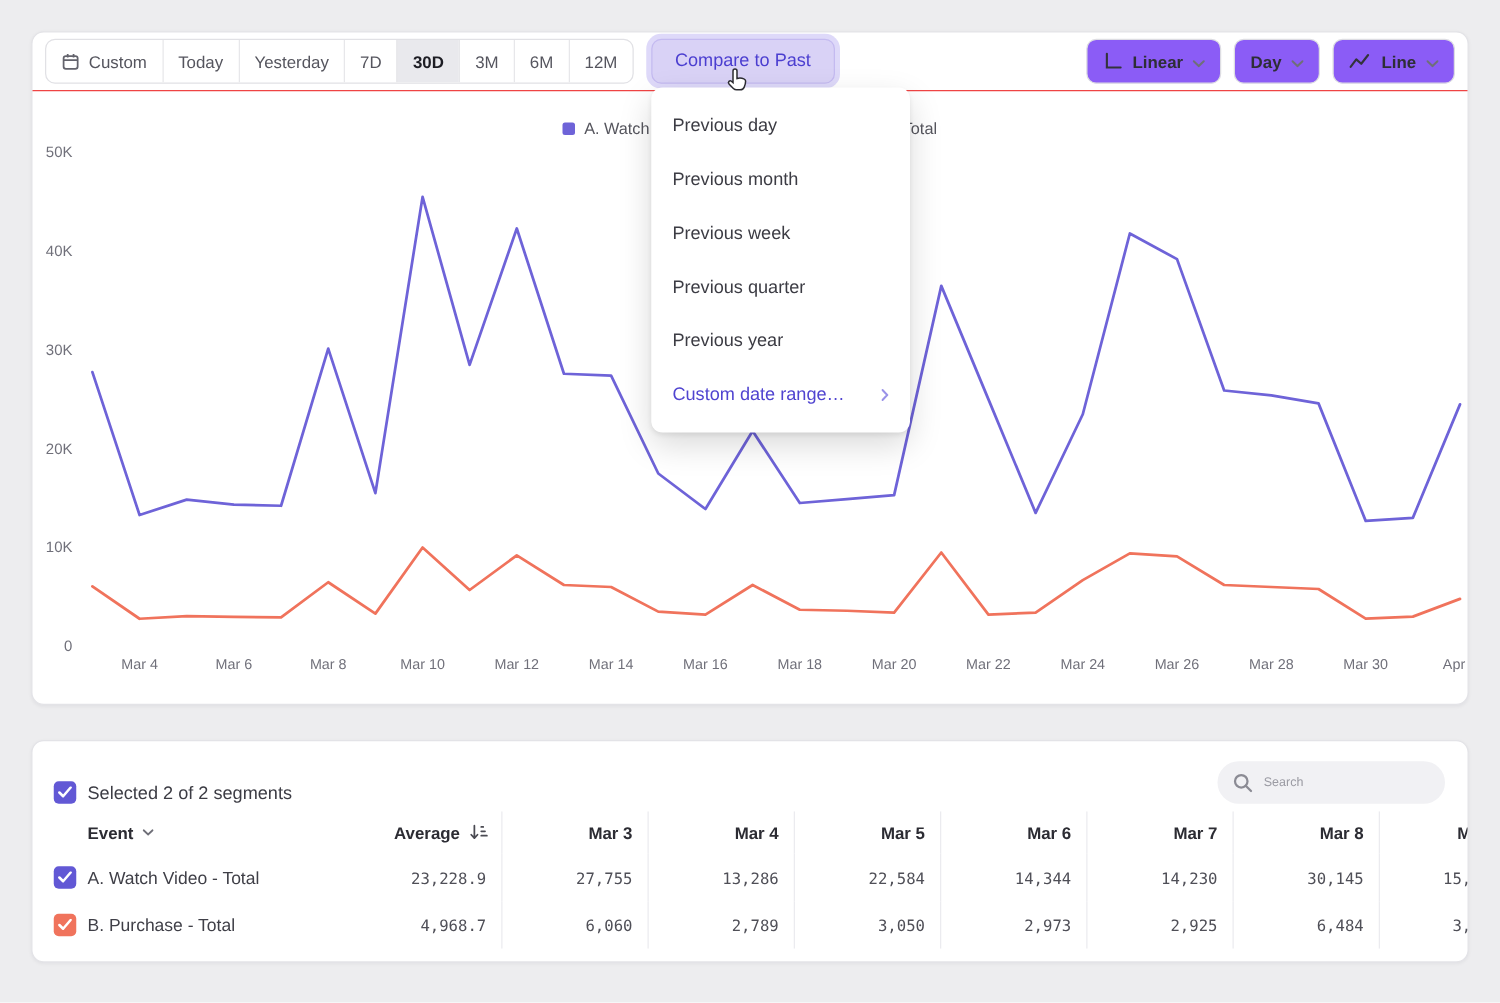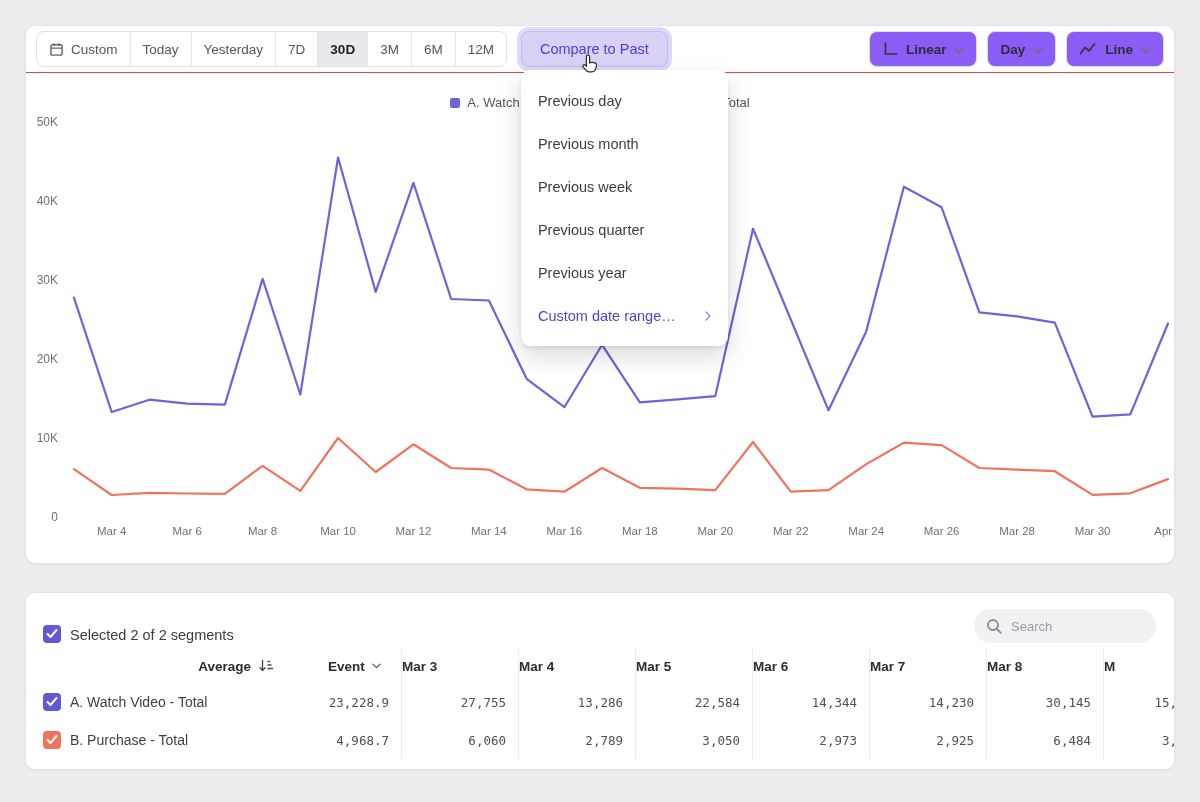--- a/index.html
+++ b/index.html
@@ -32,30 +32,30 @@
   .legend-swatch{width:10px;height:10px;border-radius:2px}
   svg.chart{position:absolute;left:0;top:0;width:100%;height:100%}
   .tick{font-size:12px;fill:#70707a;font-family:"Liberation Sans",sans-serif}
   .xtick{font-size:11.5px;fill:#70707a;font-family:"Liberation Sans",sans-serif}
 
   
   .table-card{padding:12px 0 10px}
   .thead-bar{display:flex;align-items:flex-end;padding:0 18px 0 17px;height:38px}
   .sel-label{margin-left:9px;font-size:14.5px;color:#3c3c44}
   .search{margin-left:auto;position:relative;width:182px;height:34px}
-  .search input{width:100%;height:100%;border:none;background:#f1f1f4;border-radius:17px;padding:0 14px 0 37px;font-size:13px;color:#3c3c44;font-family:inherit;outline:none}
+  .search input{width:100%;height:100%;border:none;background:#f1f1f4;border-radius:17px;padding:0 14px 0 37px;font-size:10px;color:#3c3c44;font-family:inherit;outline:none}
   .search input::placeholder{color:#9b9ba3}
   .search .s-ic{position:absolute;left:12px;top:9px;pointer-events:none}
   .grid{display:grid;grid-template-columns:258px 117px 117px 117px 117px 117px 117px 117px 76px;margin-top:6px;overflow:hidden}
   .cell{display:flex;align-items:center;height:38px;font-size:13.5px}
   .hcell{height:34px;font-weight:bold;color:#2c2c33}
   .sep{border-left:1px solid #ebebef}
   .event-h{padding-left:44px;gap:7px}
   .avg-h{justify-content:flex-end;padding-right:10px;gap:7px}
-  .date-h{justify-content:flex-start;padding-right:12px}
+  .date-h{justify-content:flex-end;padding-right:12px}
   .clip-col{padding-right:2px}
   .vcell{justify-content:flex-end;padding-right:12px;font-family:"DejaVu Sans Mono",monospace;font-size:12.5px;color:#4f4f57;white-space:nowrap}
   .vcell.clip-col{padding-right:2px;overflow:hidden}
   .row-event{padding-left:17px;gap:9px;font-size:14px;color:#3f3f47;white-space:nowrap}
   .cb{width:18px;height:18px;border-radius:4px;display:flex;align-items:center;justify-content:center;flex:0 0 18px;cursor:pointer}
 </style>
 </head>
 <body>
 
 <div class="page">
@@ -210,34 +210,34 @@
       <span class="sel-label">Selected 2 of 2 segments</span>
       <div class="search">
         <span class="s-ic"><svg width="17" height="17" viewBox="0 0 17 17">
               <circle cx="7" cy="7" r="5" fill="none" stroke="#8b8b94" stroke-width="1.8"></circle>
               <path d="M10.8 10.8l4 4" stroke="#8b8b94" stroke-width="1.8" stroke-linecap="round"></path>
             </svg></span>
         <input type="text" placeholder="Search" style="">
       </div>
     </div>
     <div class="grid" id="tableGrid">
+        <div class="cell hcell event-h">
+          <span>Event</span>
+          <span style="display: flex;">
+            <svg width="9" height="6" viewBox="0 0 10 6">
+              <path d="M1 1l4 3.8L9 1" fill="none" stroke="#6f6f78" stroke-width="1.6" stroke-linecap="round"></path>
+            </svg>
+          </span>
+        </div>
         <div class="cell hcell avg-h">
           <span>Average</span>
           <span style="display: flex;">
             <svg width="16" height="14" viewBox="0 0 16 14">
               <path d="M4.5 1.5v10M4.5 11.5L2 8.8M4.5 11.5L7 8.8" fill="none" stroke="#4a4a52" stroke-width="1.4" stroke-linecap="round"></path>
               <path d="M10 2.5h1.6M10 6h3M10 9.5h4.5" stroke="#4a4a52" stroke-width="1.4" stroke-linecap="round"></path>
-            </svg>
-          </span>
-        </div>
-        <div class="cell hcell event-h">
-          <span>Event</span>
-          <span style="display: flex;">
-            <svg width="9" height="6" viewBox="0 0 10 6">
-              <path d="M1 1l4 3.8L9 1" fill="none" stroke="#6f6f78" stroke-width="1.6" stroke-linecap="round"></path>
             </svg>
           </span>
         </div>
         <div class="cell hcell sep date-h">
           <span>Mar 3</span>
         </div>
         <div class="cell hcell sep date-h">
           <span>Mar 4</span>
         </div>
         <div class="cell hcell sep date-h">

